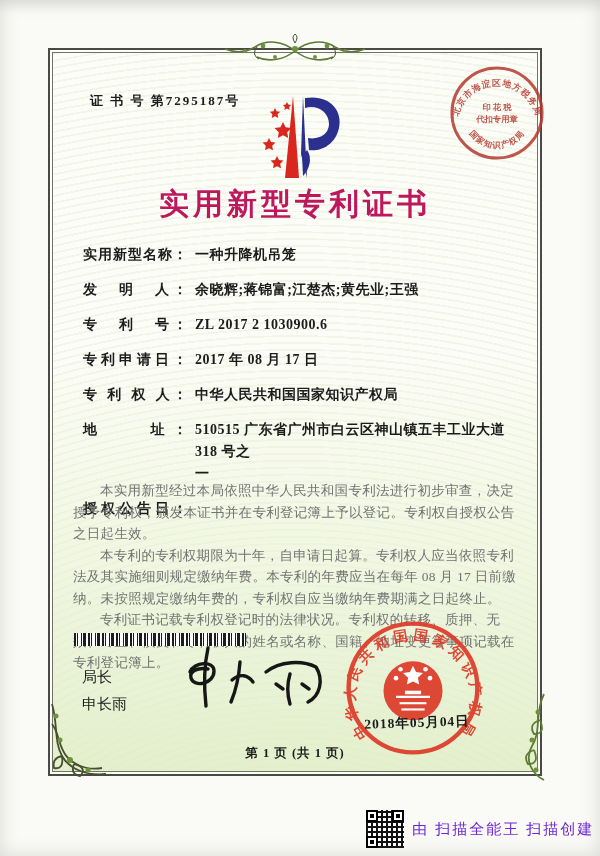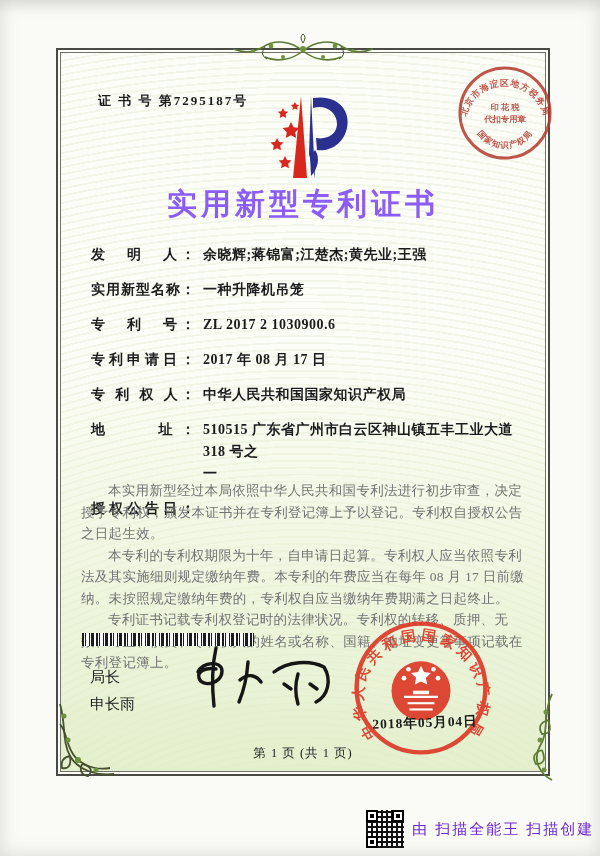--- a/index.html
+++ b/index.html
@@ -11,21 +11,21 @@
     overflow:hidden;
     color:#1c1c1c;
   }
   .scan-band { position:absolute; left:0; top:0; width:600px; height:14px;
     background:linear-gradient(180deg,#ececea, #fafaf6); }
   .page-shadow { position:absolute; inset:0; pointer-events:none;
     box-shadow: inset 0 0 18px rgba(120,120,115,.25); }
 
   
   .frame {
-    position:absolute; left:56px; top:48px; width:494px; height:728px;
+    position:absolute; left:48px; top:48px; width:494px; height:728px;
     border:2px solid #4a4a44;
     background:#fdfdf8;
   }
   .frame-inner {
     position:absolute; inset:2px; border:1px solid #72726a;
     background:
       linear-gradient(180deg, rgba(255,255,255,0) 0%, rgba(238,245,220,0) 40%,
         rgba(230,241,206,.55) 72%, rgba(223,237,197,.85) 100%),
       repeating-radial-gradient(120% 70% at 50% 135%,
         rgba(140,180,95,.10) 0 2px, rgba(255,255,255,0) 2px 8px);
@@ -37,21 +37,21 @@
   .cert-no {
     position:absolute; left:40px; top:42px;
     font-size:13px; font-weight:bold; letter-spacing:2px;
   }
   .tax-stamp { position:absolute; right:-6px; top:14px; opacity:.85; }
 
   .logo { position:absolute; left:50%; top:44px; transform:translateX(-50%); }
 
   .title {
     position:absolute; left:0; right:0; top:134px; text-align:center;
-    font-size:30px; font-weight:bold; letter-spacing:4px; color:#8b5cf6;
+    font-size:30px; font-weight:bold; letter-spacing:4px; color:#be185d;
   }
 
   
   .fields { position:absolute; left:33px; top:194px; width:440px; font-size:14px; font-weight:bold; }
   .field-row { display:flex; align-items:flex-start; margin-bottom:13px; line-height:22px; }
   .field-label { width:104px; flex:0 0 104px; text-align:justify; text-align-last:justify; }
   .field-value { margin-left:8px; white-space:pre-wrap; letter-spacing:.5px; }
   .row-split { display:flex; justify-content:space-between; }
   .row-split .field-row { margin-bottom:12px; }
   .field-row.compact .field-label { width:auto; flex:0 0 auto; }
@@ -73,21 +73,21 @@
   .signer { position:absolute; left:32px; top:614px; font-size:15px; font-weight:normal; line-height:27px; }
   .signature { position:absolute; left:120px; top:592px; }
 
   .seal { position:absolute; left:287px; top:562px; }
   .seal-date {
     position:absolute; left:284px; top:664px; width:166px; text-align:center;
     font-size:13.5px; font-weight:bold; letter-spacing:1px; color:#1b1b1b;
     transform:rotate(-2deg);
   }
 
-  .page-no { position:absolute; left:0; right:0; top:695px; text-align:center; font-size:12.5px; font-weight:normal; letter-spacing:1px; }
+  .page-no { position:absolute; left:0; right:0; top:695px; text-align:center; font-size:12.5px; font-weight:bold; letter-spacing:1px; }
 
   
   .scan-footer { position:absolute; left:366px; top:810px; display:flex; align-items:center; gap:8px; }
   .qr { position:relative; width:38px; height:38px; background:
       repeating-linear-gradient(0deg,#111 0 2px,transparent 2px 5px),
       repeating-linear-gradient(90deg,#111 0 2px,#fff 2px 5px); }
   .finder { position:absolute; width:12px; height:12px; background:#fff; border:2px solid #000;
       display:flex; align-items:center; justify-content:center; }
   .finder::after { content:""; width:4px; height:4px; background:#000; }
   .f-tl { left:0; top:0; } .f-tr { right:0; top:0; } .f-bl { left:0; bottom:0; }
@@ -184,26 +184,26 @@
       <path d="M56,2 L60,84 L54,60 Z"></path>
       <path d="M58,4 C82,0 96,16 92,34 C88,52 72,58 62,56 L61,44 C72,46 82,40 82,30 C82,18 70,10 58,14 Z"></path>
       <path d="M60,56 C66,64 62,76 56,82 L55,62 Z"></path>
     </g>
   </svg>
 
   <div class="title">实用新型专利证书</div>
 
   <div class="fields">
     <div class="field-row">
+      <span class="field-label">实用新型名称：</span>
+      <span class="field-value">一种升降机吊笼</span>
+    </div>
+    <div class="field-row">
       <span class="field-label">发　明　人：</span>
       <span class="field-value">余晓辉;蒋锦富;江楚杰;黄先业;王强</span>
-    </div>
-    <div class="field-row">
-      <span class="field-label">实用新型名称：</span>
-      <span class="field-value">一种升降机吊笼</span>
     </div>
     <div class="field-row">
       <span class="field-label">专　利　号：</span>
       <span class="field-value">ZL 2017 2 1030900.6</span>
     </div>
     <div class="field-row">
       <span class="field-label">专利申请日：</span>
       <span class="field-value">2017 年 08 月 17 日</span>
     </div>
     <div class="field-row">

